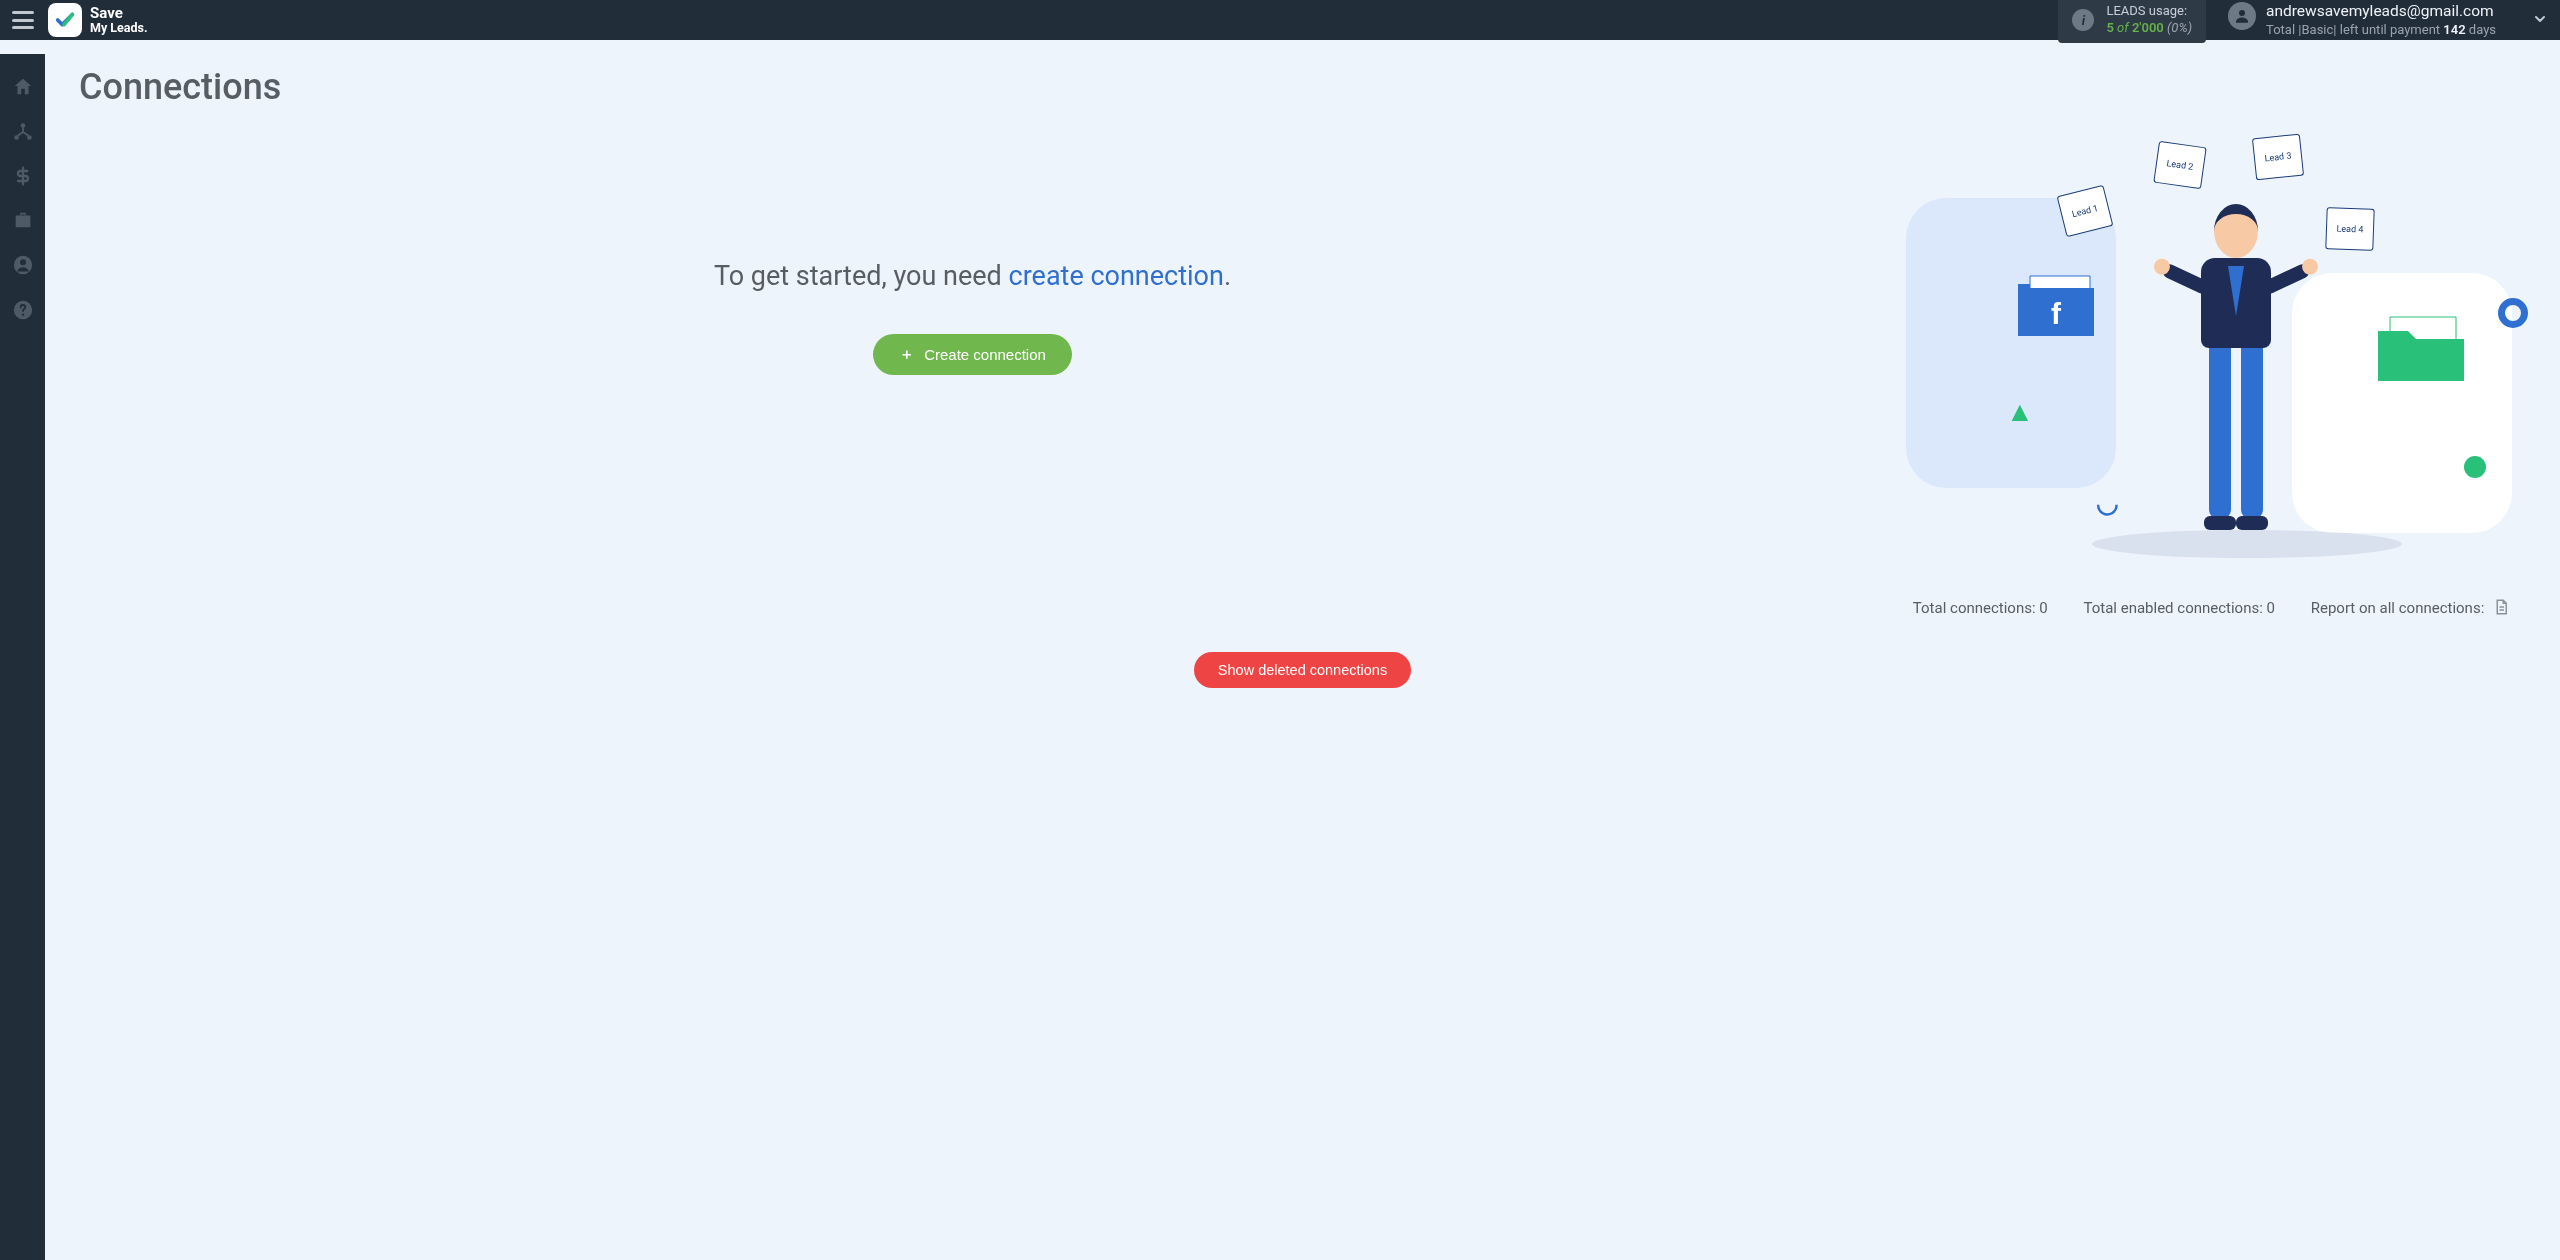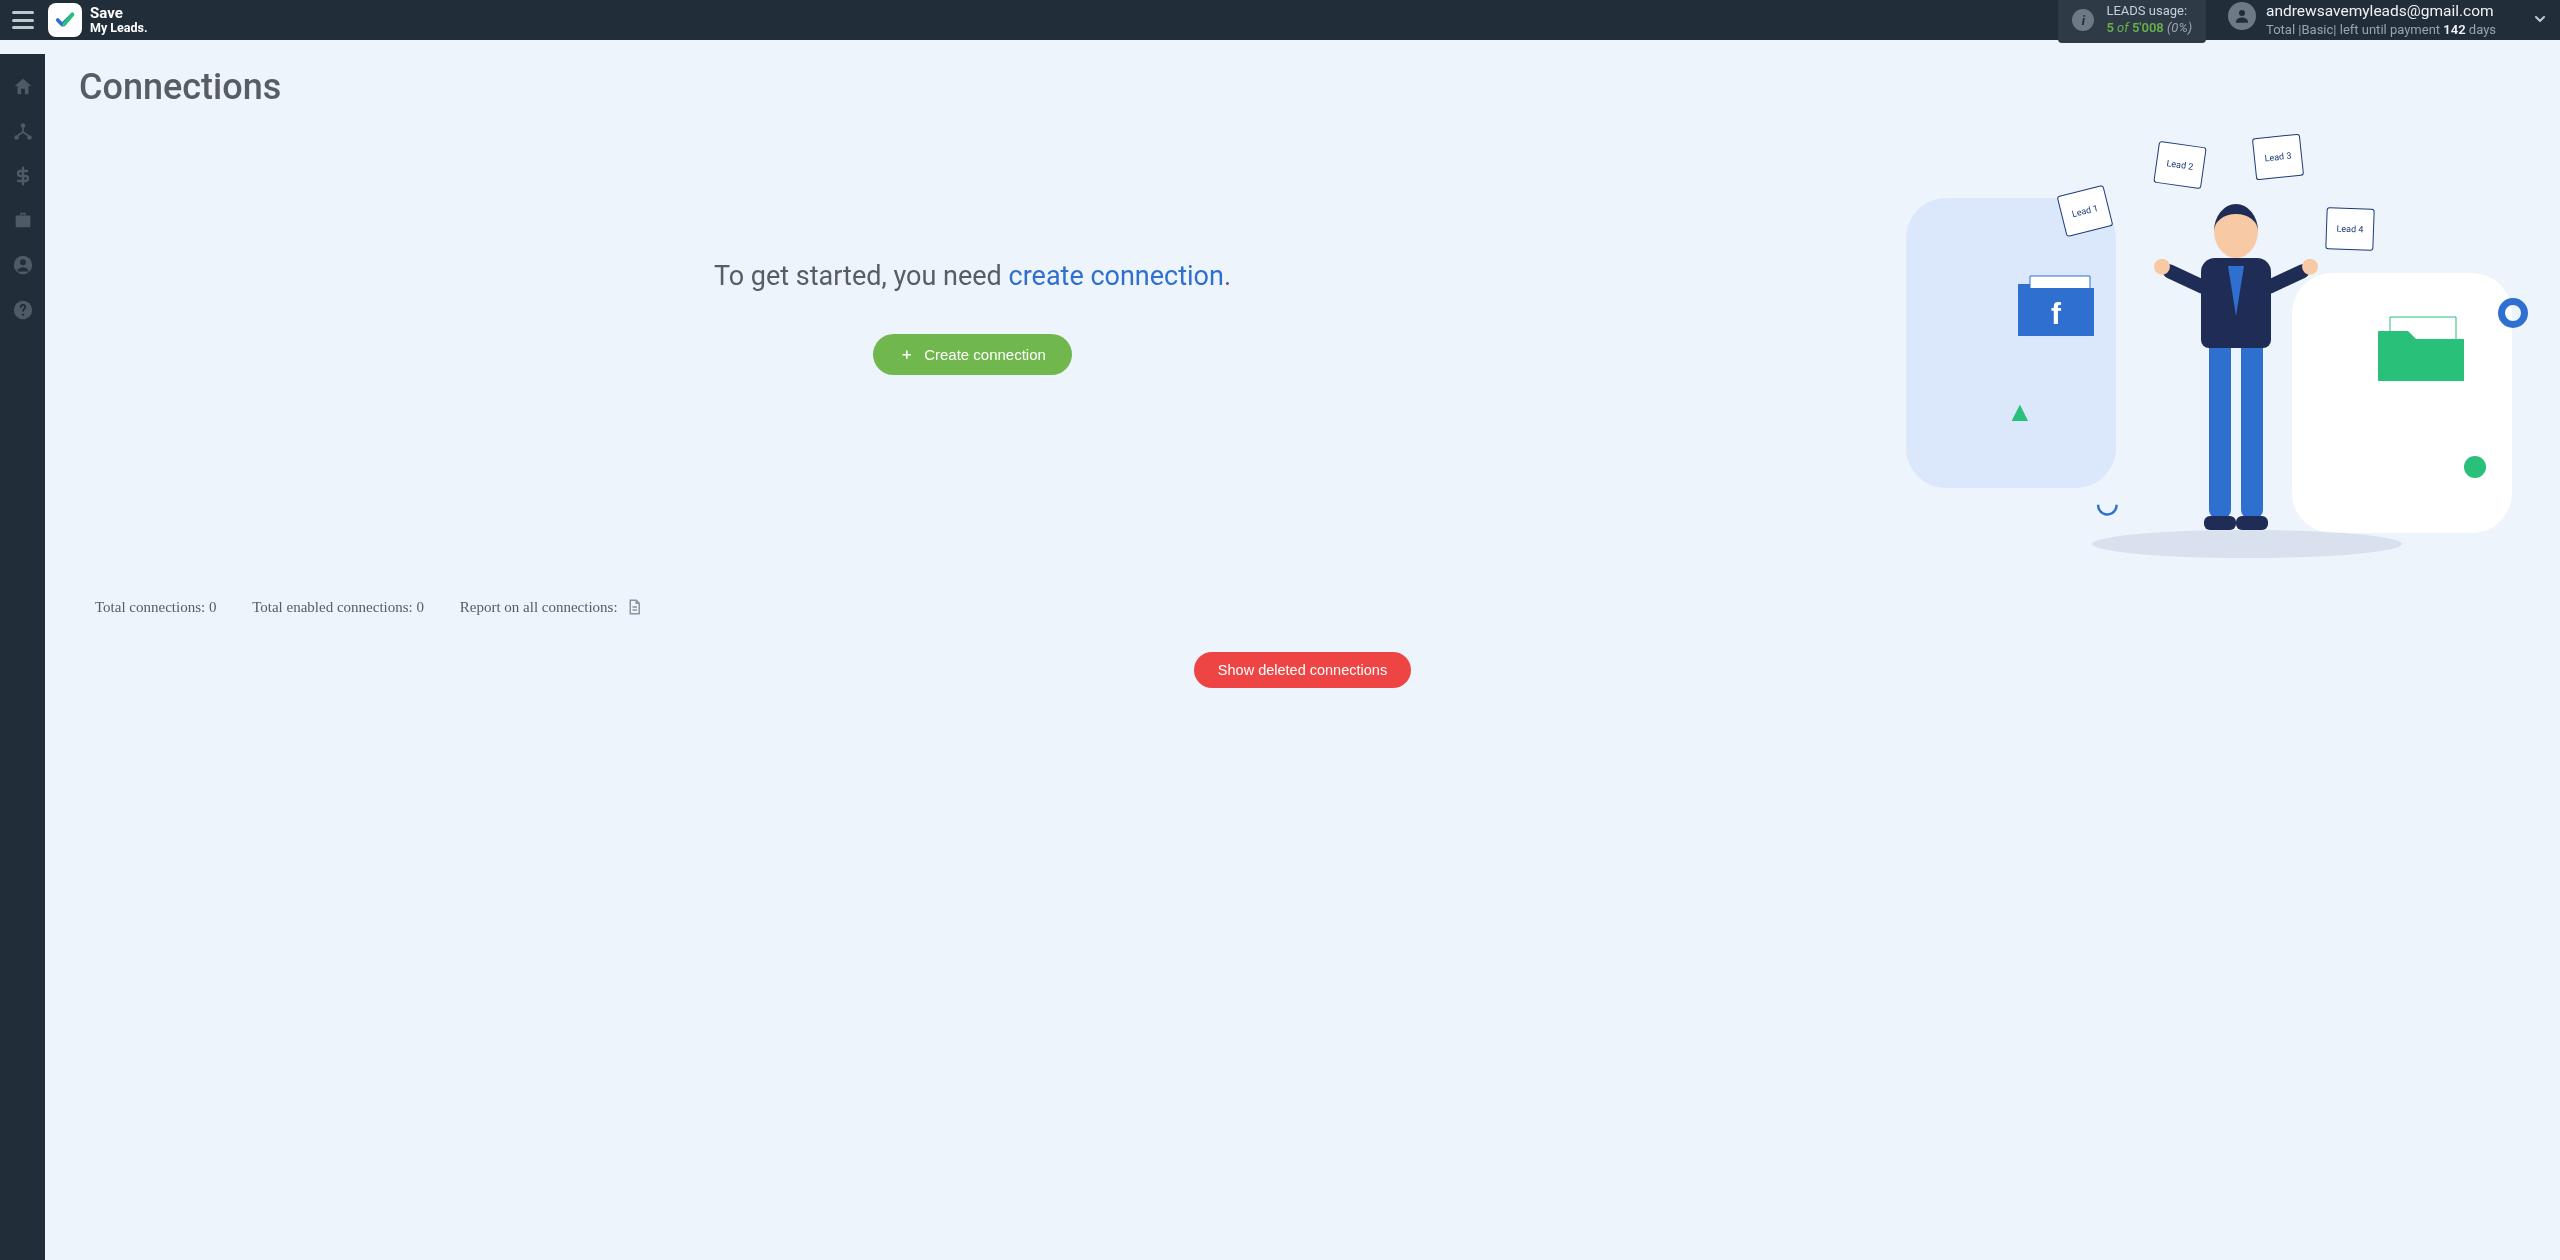--- a/index.html
+++ b/index.html
@@ -107,21 +107,21 @@
   .p-arm.r{ right:-40px; transform:rotate(-25deg); }
   .p-hand{ width:16px; height:16px; background:#f8c9a5; border-radius:50%; position:absolute; top:-2px; }
   .p-arm.l .p-hand{ left:-10px; }
   .p-arm.r .p-hand{ right:-10px; }
   .p-legs{ display:flex; justify-content:center; gap:10px; }
   .p-leg{ width:22px; height:170px; background:#2f6fd0; border-radius:0 0 8px 8px; }
   .p-shoe{ width:32px; height:14px; background:#1f2d56; border-radius:6px; margin:-2px -5px 0; }
   .shadow{ position:absolute; bottom:0; left:30%; width:310px; height:28px; background:rgba(120,140,180,.18); border-radius:50%; }
 
   
-  .stats-row { text-align:left; margin-top:40px; color:#575d64; font-size:15px;font-family:Liberation Serif, serif; }
+  .stats-row { text-align:right; margin-top:40px; color:#575d64; font-size:15px; }
   .stats-row span.block { display:inline-block; margin: 0 16px; }
   .report-icon { vertical-align:middle; margin-left:4px; color:#8a929c; }
 
   .show-del-btn {
     display:block; margin: 32px auto 0; background:#ef4444; color:#fff; border:none;
     border-radius:20px; padding:10px 24px; font-size:14.5px; cursor:pointer;
   }
 </style>
 </head>
 <body>
@@ -147,21 +147,21 @@
   </div>
 
   <div class="top-right">
     <div class="usage-box">
       <div class="info-circle">i</div>
       <div class="usage-text">
         <div>LEADS usage:</div>
         <div>
           <span class="used">5</span>
           <span class="of">of</span>
-          <span class="quota">5'008</span>
+          <span class="quota">2'000</span>
           <span class="pct">(0%)</span>
         </div>
       </div>
     </div>
 
     <div class="acct-wrap">
       <div class="avatar">
         <svg width="18" height="18" viewBox="0 0 24 24" fill="#222d3a">
             <circle cx="12" cy="8" r="4"></circle>
             <path d="M4 20c0-4 4-6 8-6s8 2 8 6v1H4z"></path>

